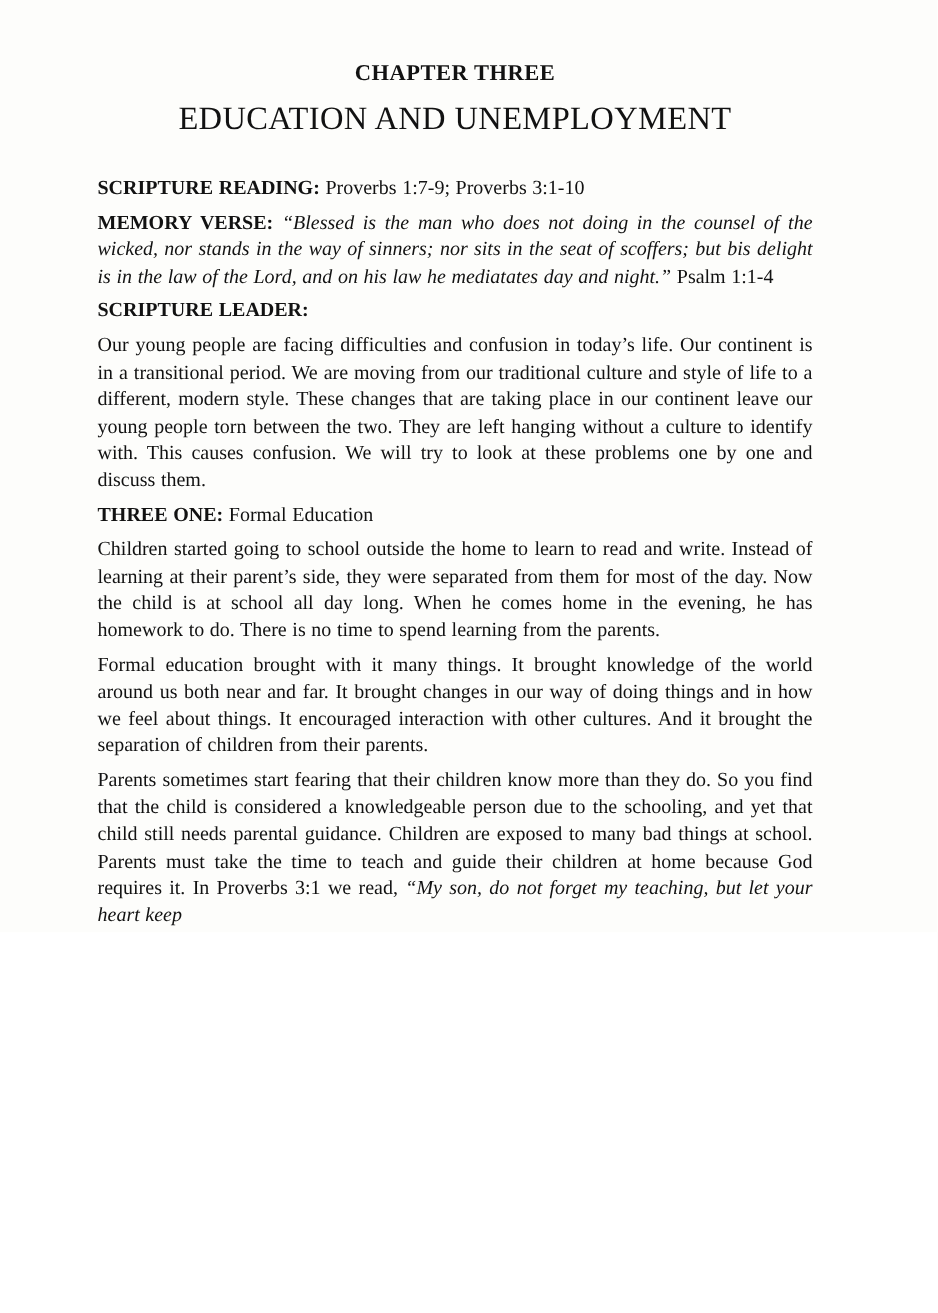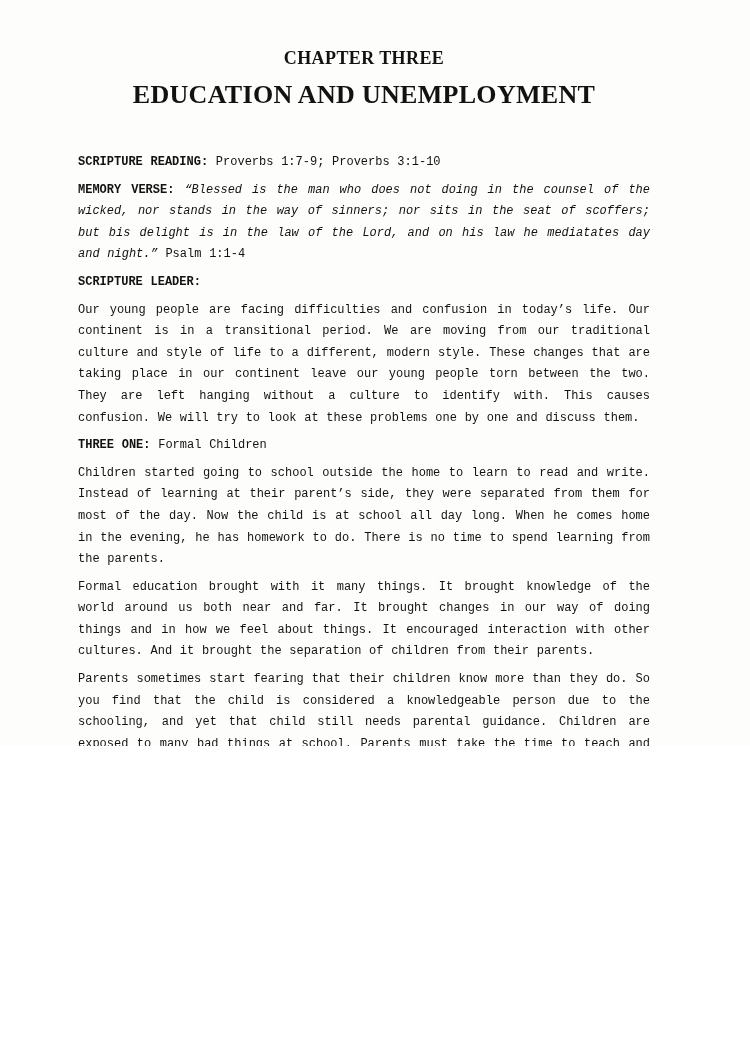--- a/index.html
+++ b/index.html
@@ -25,35 +25,34 @@
     text-align: center;
     margin-bottom: 26px;
     flex: none;
   }
   .chapter-label {
     font-weight: bold;
     font-size: 18px;
     letter-spacing: 0.4px;
   }
   .page-title {
-    font-weight: bold;
+    font-weight: normal;
     font-size: 26px;
     letter-spacing: 0.3px;
-    margin: 11px 0 16px 0;
+    margin: 11px 0 4px 0;
   }
   main.page-body {
     flex: none;
   }
   main.page-body p {
     margin: 0 0 6px 0;
-    font-size: 12px;
+    font-size: 16px;
     line-height: 21.6px;
     text-align: justify;
     word-spacing: 0.5px;
-    font-family: Liberation Mono, monospace;
   }
   .lbl {
     font-weight: bold;
   }
   .verse, .inline-quote {
     font-style: italic;
   }
   footer.page-footer {
     margin-top: auto;
     text-align: center;
@@ -75,21 +74,21 @@
 
     <p><b class="lbl">SCRIPTURE READING:</b> <span>Proverbs 1:7-9; Proverbs 3:1-10</span></p>
 
     <p><b class="lbl">MEMORY VERSE:</b> <i class="verse">“Blessed is the man who does not doing in the counsel of the wicked, nor stands in the way of sinners; nor sits in the seat of scoffers; but bis delight is in the law of the Lord, and on his law he mediatates day and night.”</i> <span>Psalm 1:1-4</span></p>
 
     <p><b class="lbl">SCRIPTURE LEADER:</b></p>
 
 
     <p>Our young people are facing difficulties and confusion in today’s life. Our continent is in a transitional period. We are moving from our traditional culture and style of life to a different, modern style. These changes that are taking place in our continent leave our young people torn between the two. They are left hanging without a culture to identify with. This causes confusion. We will try to look at these problems one by one and discuss them.</p>
 
-    <p><b class="lbl">THREE ONE:</b> <span>Formal Children</span></p>
+    <p><b class="lbl">THREE ONE:</b> <span>Formal Education</span></p>
 
     <p>Children started going to school outside the home to learn to read and write. Instead of learning at their parent’s side, they were separated from them for most of the day. Now the child is at school all day long. When he comes home in the evening, he has homework to do. There is no time to spend learning from the parents.</p>
 
     <p>Formal education brought with it many things. It brought knowledge of the world around us both near and far. It brought changes in our way of doing things and in how we feel about things. It encouraged interaction with other cultures. And it brought the separation of children from their parents.</p>
 
     <p><span>Parents sometimes start fearing that their children know more than they do. So you find that the child is considered a knowledgeable person due to the schooling, and yet that child still needs parental guidance. Children are exposed to many bad things at school. Parents must take the time to teach and guide their children at home because God requires it. In Proverbs 3:1 we read,</span> <i class="inline-quote">“My son, do not forget my teaching, but let your heart keep</i></p>
 
   </main>
 
   <footer class="page-footer">

